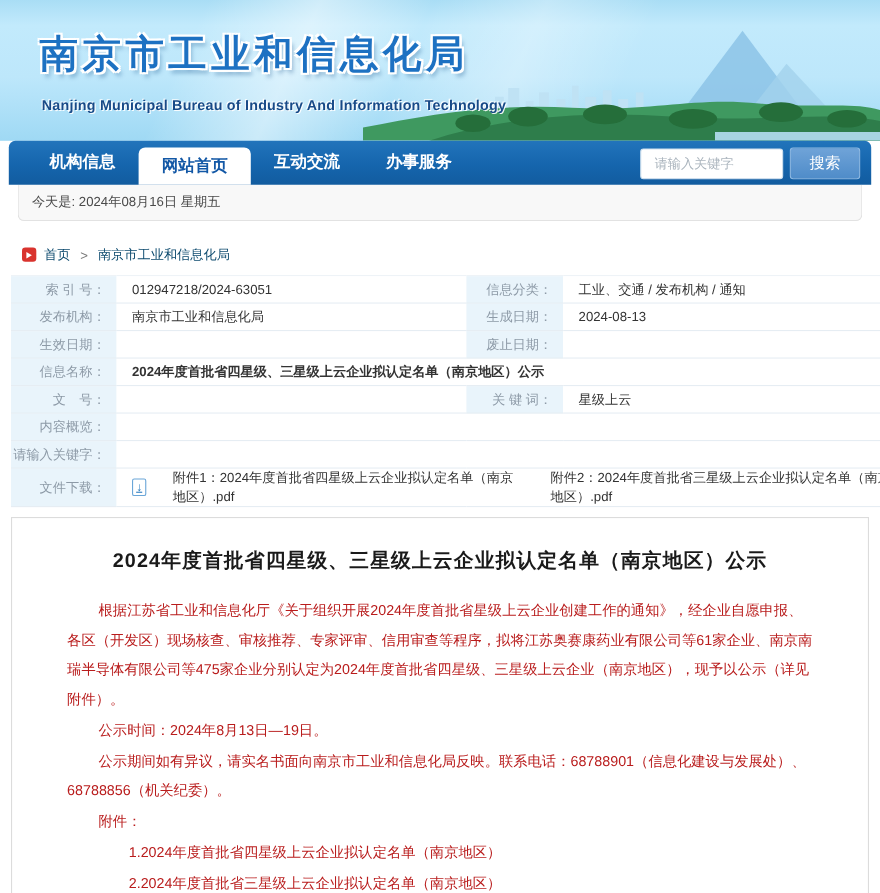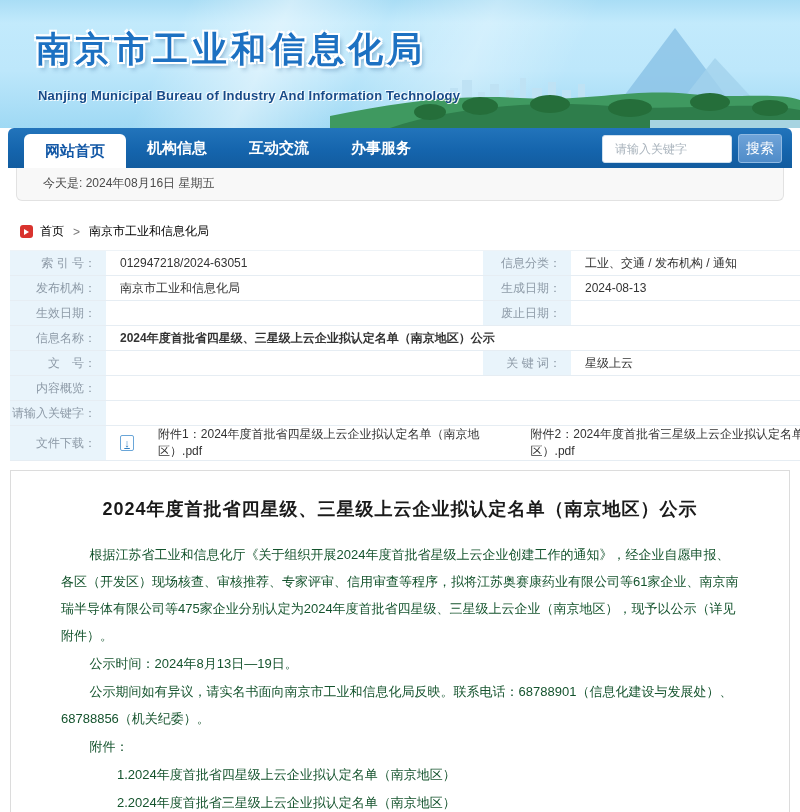--- a/index.html
+++ b/index.html
@@ -25,58 +25,58 @@
     background:linear-gradient(180deg,#2274bb 0%,#1565ad 55%,#125c9f 100%);
     display:flex; align-items:flex-end; padding-left:16px; }
   .tab { color:#fff; font-size:15px; font-weight:bold; line-height:40px; padding:0 21px; cursor:pointer; }
   .tab.active { background:#fff; color:#1358a6; line-height:34px; height:34px;
     border-radius:6px 6px 0 0; margin-bottom:0; }
   .search { position:absolute; right:10px; top:6px; display:flex; align-items:center; }
   .search-box { width:130px; height:28px; background:#fff; border:1px solid #cfe0ee; border-radius:3px;
     display:flex; align-items:center; padding:0 6px; }
   .search-box input { border:none; outline:none; flex:1; font-size:12px; color:#333; background:transparent; }
   .search-box input::placeholder { color:#aab4bd; }
-  .search-btn { margin-left:6px; width:44px; height:29px; border:1px solid #8fb9e2; border-radius:3px;
+  .search-btn { margin-left:6px; width:64px; height:29px; border:1px solid #8fb9e2; border-radius:3px;
     background:linear-gradient(180deg,#6fa3d8,#4f8cc9); color:#fff; font-size:14px; cursor:pointer; }
 
   
   .datebar { margin:0 8px; height:33px; line-height:31px; background:#f8f8f8;
     border:1px solid #e2e2e2; border-top:none; border-radius:0 0 6px 6px;
-    padding-left:26px; font-size:12px; color:#4a4a4a; }
+    padding-left:12px; font-size:12px; color:#4a4a4a; }
 
   
   .breadcrumb { margin:22px 0 0 20px; display:flex; align-items:center; font-size:12px; color:#333; }
   .crumb-icon { width:13px; height:13px; background:#d9332e; border-radius:3px; margin-right:7px;
     position:relative; }
   .crumb-icon::after { content:""; position:absolute; left:4px; top:3.5px; width:0; height:0;
     border-left:5px solid #fff; border-top:3px solid transparent; border-bottom:3px solid transparent; }
   .breadcrumb .sep { margin:0 9px; color:#777; }
-  .breadcrumb a { color:#000000; text-decoration:none; cursor:pointer; }
+  .breadcrumb a { color:#0c4a6e; text-decoration:none; cursor:pointer; }
 
   
   .meta { width:780px; margin:10px 10px 0; border-collapse:collapse; table-layout:fixed; font-size:12px; }
   .meta td { height:25px; border-bottom:1px solid #e6edf3; vertical-align:middle; }
   .meta tr:first-child td { border-top:1px solid #eef3f7; }
   .meta td.lbl { background:#e9f4fb; color:#8d9aa7; text-align:right; padding-right:10px; white-space:pre; }
   .meta td.val { background:#fff; color:#333; padding-left:14px; }
   .meta td.val.bold { font-weight:bold; }
-  .c1 { width:96px; } .c2 { width:377px; } .c3 { width:88px; } .c4 { width:300px; }
+  .c1 { width:96px; } .c2 { width:318px; } .c3 { width:88px; } .c4 { width:300px; }
   .files { display:flex; align-items:center; gap:8px; }
   .dl-icon { display:inline-flex; align-items:center; justify-content:center;
     width:15px; height:16px; border:1px solid #6aa6d8; border-radius:2px; color:#2f7fc1;
     font-size:11px; font-weight:bold; text-decoration:underline; cursor:pointer; }
   .file-link { color:#333; text-decoration:none; cursor:pointer; margin-left:24px; }
   .file-link:first-of-type { margin-left:16px; }
 
   
   .article { margin:9px 10px 0; border:1px solid #dcdcdc; background:#fff;
     min-height:347px; padding:26px 50px 18px; }
   .article h1 { font-size:18px; color:#1a1a1a; text-align:center; font-weight:bold;
     letter-spacing:1px; margin-bottom:20px; }
-  .article p { font-size:13px; color:#14532d; line-height:27px; margin-bottom:1px; }
+  .article p { font-size:13px; color:#b91c1c; line-height:27px; margin-bottom:1px; }
   .article p.indent { text-indent:2.2em; }
   .article p.item { padding-left:56px; }
 </style>
 </head>
 <body>
 
 <div class="banner">
   <div class="streaks"></div>
   <svg class="banner-landscape" width="470" height="128" viewBox="0 0 470 128">
     <polygon points="270,128 345,28 420,128" fill="#8cc3e6" opacity="0.85"></polygon>
@@ -104,22 +104,22 @@
         <ellipse cx="440" cy="108" rx="18" ry="8"></ellipse>
     </g>
     <rect x="320" y="120" width="150" height="8" fill="#b5def2" opacity="0.9"></rect>
   </svg>
   <div class="banner-title">南京市工业和信息化局</div>
   <div class="banner-subtitle">Nanjing Municipal Bureau of Industry And Information Technology</div>
 </div>
 
 <div class="navwrap">
   <div class="nav">
+    <div class="tab">机构信息</div>
     <div class="tab active">网站首页</div>
-    <div class="tab">机构信息</div>
     <div class="tab">互动交流</div>
     <div class="tab">办事服务</div>
     <div class="search">
       <div class="search-box">
         <svg width="14" height="14" viewBox="0 0 14 14">
           <circle cx="6" cy="6" r="4.2" fill="none" stroke="#9aa6b0" stroke-width="1.5"></circle>
           <line x1="9.2" y1="9.2" x2="13" y2="13" stroke="#9aa6b0" stroke-width="1.5"></line>
         </svg>
         <input type="text" style="margin-left: 6px;" placeholder="请输入关键字">
       </div>

